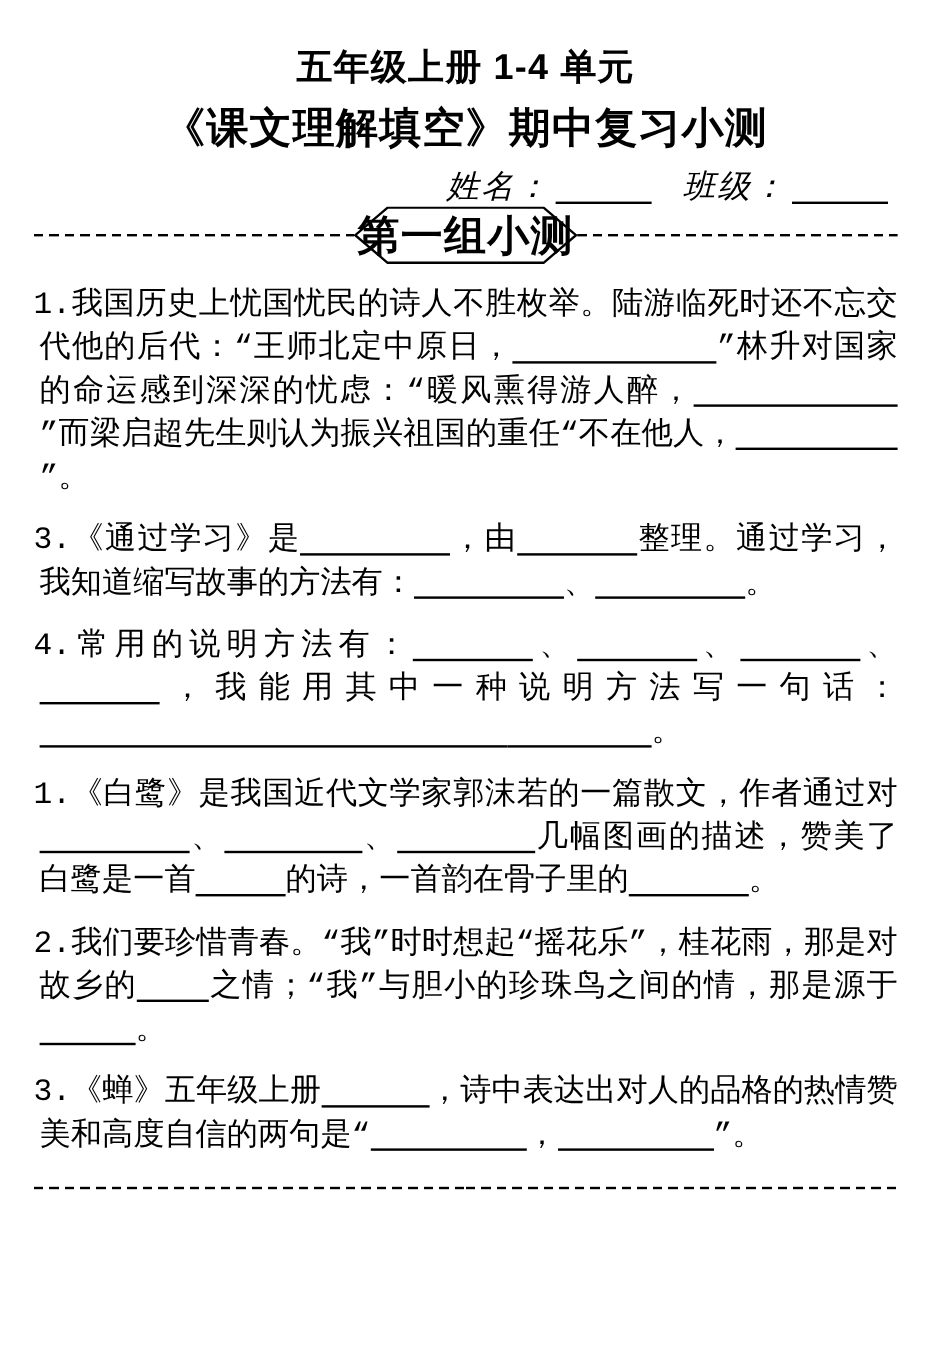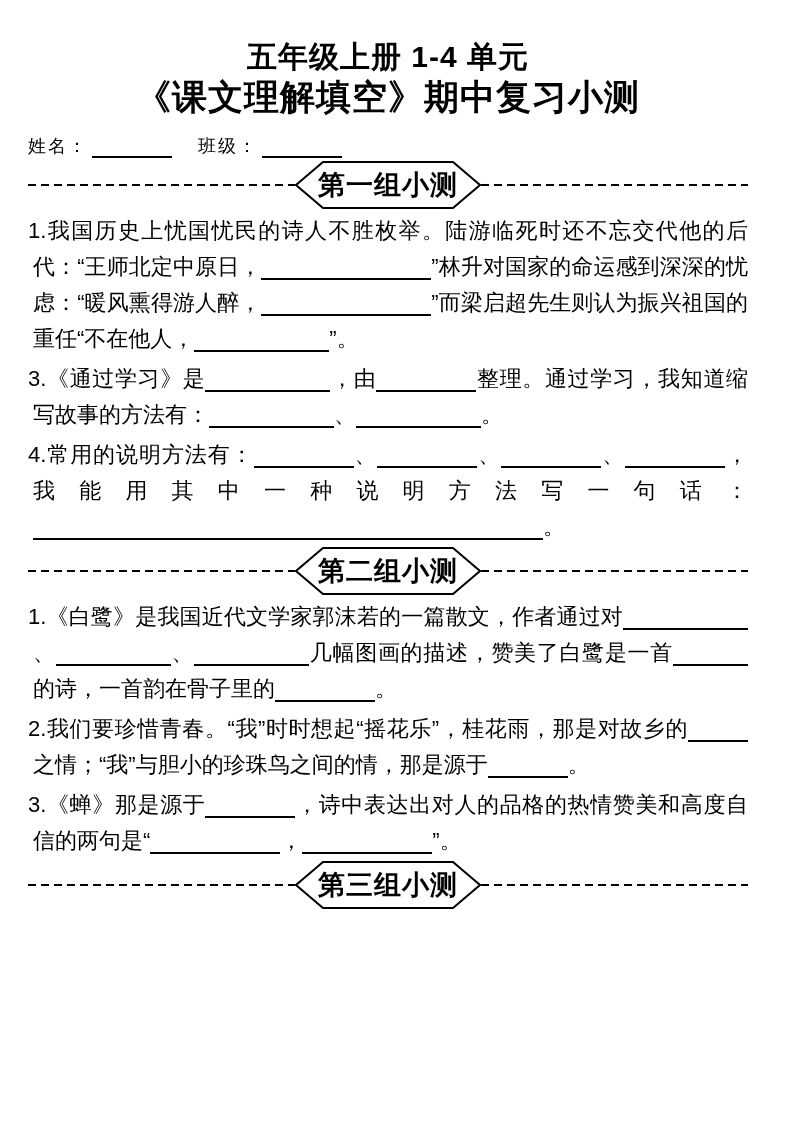--- a/index.html
+++ b/index.html
@@ -18,28 +18,29 @@
   .title1 {
     text-align: center;
     font-size: 30px; line-height: 33px;
     font-weight: bold;
     letter-spacing: 1px;
   }
   .title2 {
     text-align: center;
     font-size: 35px; line-height: 40px;
     font-weight: bold;
-    margin-top: 4px;
+    margin-top: 14px;
     letter-spacing: 1px;
   }
   .namerow {
-    text-align: left;
-    font-size: 18px; line-height: 26px;
+    text-align: right;
+    font-size: 27px; line-height: 26px;
     margin-top: 15px;
     padding-right: 4px;
+    font-style: italic;
   }
   .namerow .lbl { letter-spacing: 2px; }
   .blank {
     display: inline-block;
     border-bottom: 2px solid #000;
     height: 26px;
     vertical-align: -6px;
   }
   .nb { width: 80px; margin: 0 4px; }
   .gapsp { display: inline-block; width: 22px; }
@@ -56,30 +57,31 @@
   }
   .hex {
     position: relative;
     width: 186px; height: 48px;
     flex: 0 0 auto;
   }
   .hex svg { display: block; }
   .hexlabel {
     position: absolute; inset: 0;
     display: flex; align-items: center; justify-content: center;
-    font-size: 27px; font-weight: bold;
+    font-size: 35px; font-weight: bold;
     letter-spacing: 1px;
   }
   .q {
-    font-size: 22px;
+    font-size: 26px;
     line-height: 36px;
     text-align: justify;
     padding-left: 5px;
     text-indent: -5px;
-    margin-top: 4px;
+    margin-top: 16px;
+    font-family: Liberation Mono, monospace;
   }
   .q .qnum { letter-spacing: 0; }
 </style>
 </head>
 <body>
 
 <div class="page">
 
   <div class="title1">五年级上册 1-4 单元</div>
   <div class="title2">《课文理解填空》期中复习小测</div>
@@ -95,38 +97,22 @@
           <svg width="186" height="48" viewBox="0 0 186 48">
             <polygon points="28,1 158,1 185,24 158,47 28,47 1,24" fill="#ffffff" stroke="#000000" stroke-width="2"></polygon>
           </svg>
           <span class="hexlabel">第一组小测</span>
         </span>
         <span class="dash"></span>
       </div>
       <p class="q"><span class="qnum">1.</span><span>我国历史上忧国忧民的诗人不胜枚举。陆游临死时还不忘交代他的后代：“王师北定中原日，</span><span class="blank" style="width: 170px;"></span><span>”林升对国家的命运感到深深的忧虑：“暖风熏得游人醉，</span><span class="blank" style="width: 170px;"></span><span>”而梁启超先生则认为振兴祖国的重任“不在他人，</span><span class="blank" style="width: 135px;"></span><span>”。</span></p>
       <p class="q"><span class="qnum">3.</span><span>《通过学习》是</span><span class="blank" style="width: 125px;"></span><span>，由</span><span class="blank" style="width: 100px;"></span><span>整理。通过学习，我知道缩写故事的方法有：</span><span class="blank" style="width: 125px;"></span><span>、</span><span class="blank" style="width: 125px;"></span><span>。</span></p>
       <p class="q"><span class="qnum">4.</span><span>常用的说明方法有：</span><span class="blank" style="width: 100px;"></span><span>、</span><span class="blank" style="width: 100px;"></span><span>、</span><span class="blank" style="width: 100px;"></span><span>、</span><span class="blank" style="width: 100px;"></span><span>，我能用其中一种说明方法写一句话：</span><span class="blank" style="width: 390px;"></span><span class="blank" style="width: 120px;"></span><span>。</span></p>
+      <p class="q"><span class="qnum">1.</span><span>《白鹭》是我国近代文学家郭沫若的一篇散文，作者通过对</span><span class="blank" style="width: 125px;"></span><span>、</span><span class="blank" style="width: 115px;"></span><span>、</span><span class="blank" style="width: 115px;"></span><span>几幅图画的描述，赞美了白鹭是一首</span><span class="blank" style="width: 75px;"></span><span>的诗，一首韵在骨子里的</span><span class="blank" style="width: 100px;"></span><span>。</span></p>
+      <p class="q"><span class="qnum">2.</span><span>我们要珍惜青春。“我”时时想起“摇花乐”，桂花雨，那是对故乡的</span><span class="blank" style="width: 60px;"></span><span>之情；“我”与胆小的珍珠鸟之间的情，那是源于</span><span class="blank" style="width: 80px;"></span><span>。</span></p>
+      <p class="q"><span class="qnum">3.</span><span>《蝉》五年级上册</span><span class="blank" style="width: 90px;"></span><span>，诗中表达出对人的品格的热情赞美和高度自信的两句是“</span><span class="blank" style="width: 130px;"></span><span>，</span><span class="blank" style="width: 130px;"></span><span>”。</span></p>
       <div class="divider">
         <span class="dash"></span>
-        <span class="hex">
-          <svg width="186" height="48" viewBox="0 0 186 48">
-            <polygon points="28,1 158,1 185,24 158,47 28,47 1,24" fill="#ffffff" stroke="#000000" stroke-width="2"></polygon>
-          </svg>
-          <span class="hexlabel">第二组小测</span>
-        </span>
-        <span class="dash"></span>
-      </div>
-      <p class="q"><span class="qnum">1.</span><span>《白鹭》是我国近代文学家郭沫若的一篇散文，作者通过对</span><span class="blank" style="width: 125px;"></span><span>、</span><span class="blank" style="width: 115px;"></span><span>、</span><span class="blank" style="width: 115px;"></span><span>几幅图画的描述，赞美了白鹭是一首</span><span class="blank" style="width: 75px;"></span><span>的诗，一首韵在骨子里的</span><span class="blank" style="width: 100px;"></span><span>。</span></p>
-      <p class="q"><span class="qnum">2.</span><span>我们要珍惜青春。“我”时时想起“摇花乐”，桂花雨，那是对故乡的</span><span class="blank" style="width: 60px;"></span><span>之情；“我”与胆小的珍珠鸟之间的情，那是源于</span><span class="blank" style="width: 80px;"></span><span>。</span></p>
-      <p class="q"><span class="qnum">3.</span><span>《蝉》那是源于</span><span class="blank" style="width: 90px;"></span><span>，诗中表达出对人的品格的热情赞美和高度自信的两句是“</span><span class="blank" style="width: 130px;"></span><span>，</span><span class="blank" style="width: 130px;"></span><span>”。</span></p>
-      <div class="divider">
-        <span class="dash"></span>
-        <span class="hex">
-          <svg width="186" height="48" viewBox="0 0 186 48">
-            <polygon points="28,1 158,1 185,24 158,47 28,47 1,24" fill="#ffffff" stroke="#000000" stroke-width="2"></polygon>
-          </svg>
-          <span class="hexlabel">第三组小测</span>
-        </span>
         <span class="dash"></span>
       </div>
     </div>
 
 </div>
 
 </body></html>

